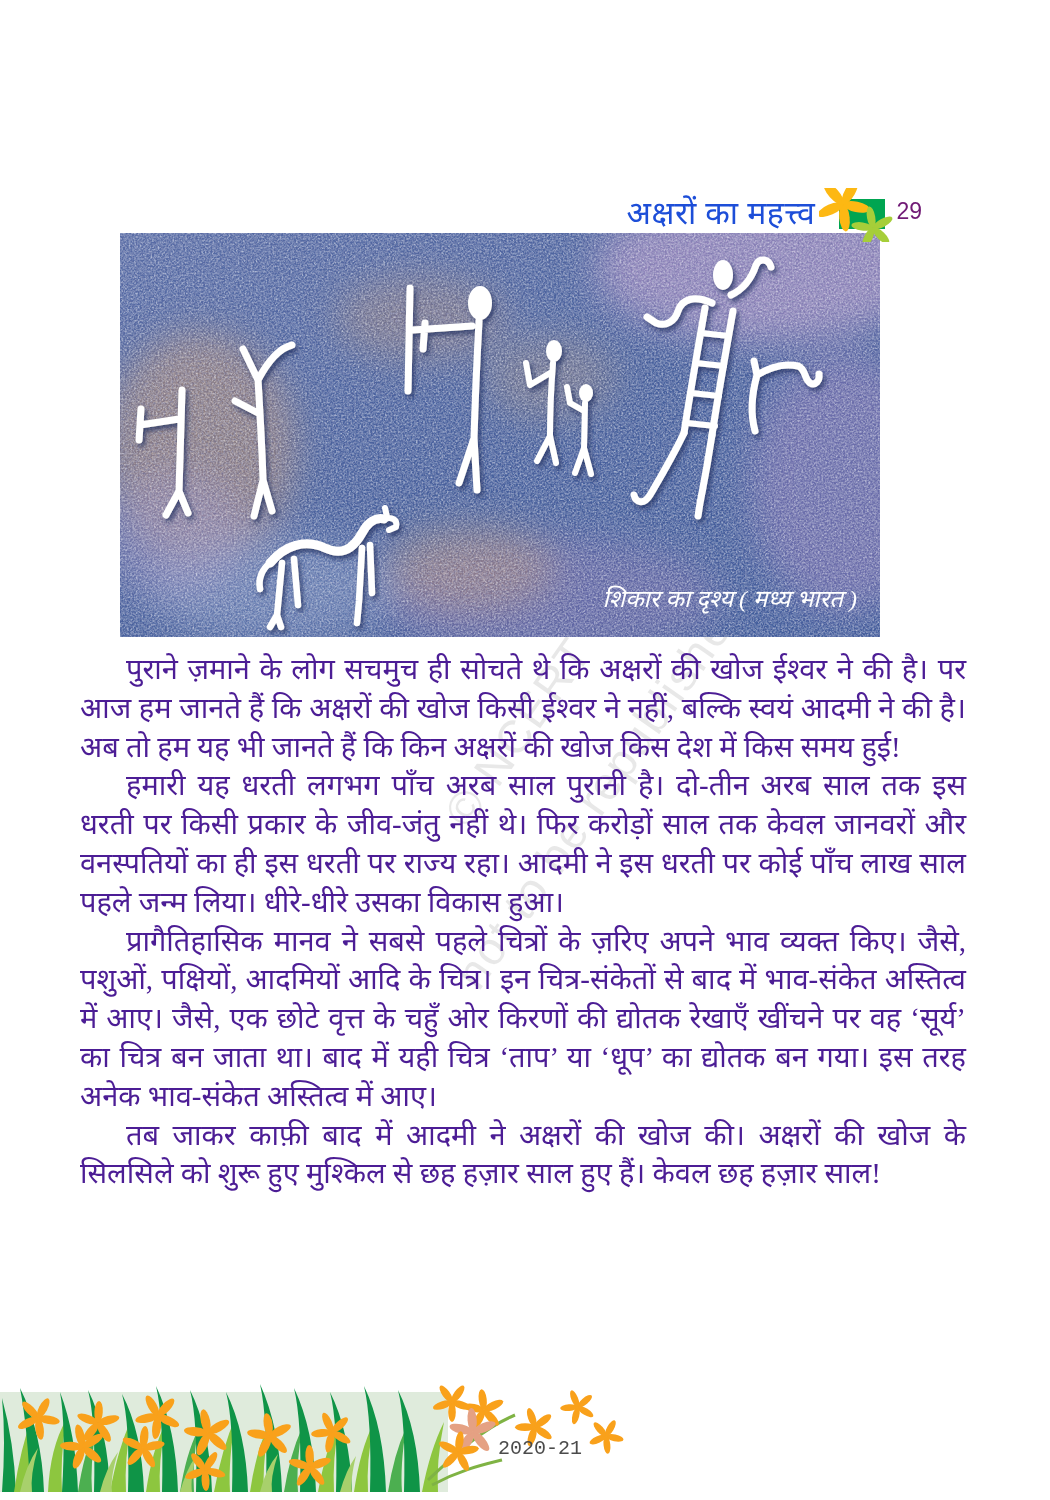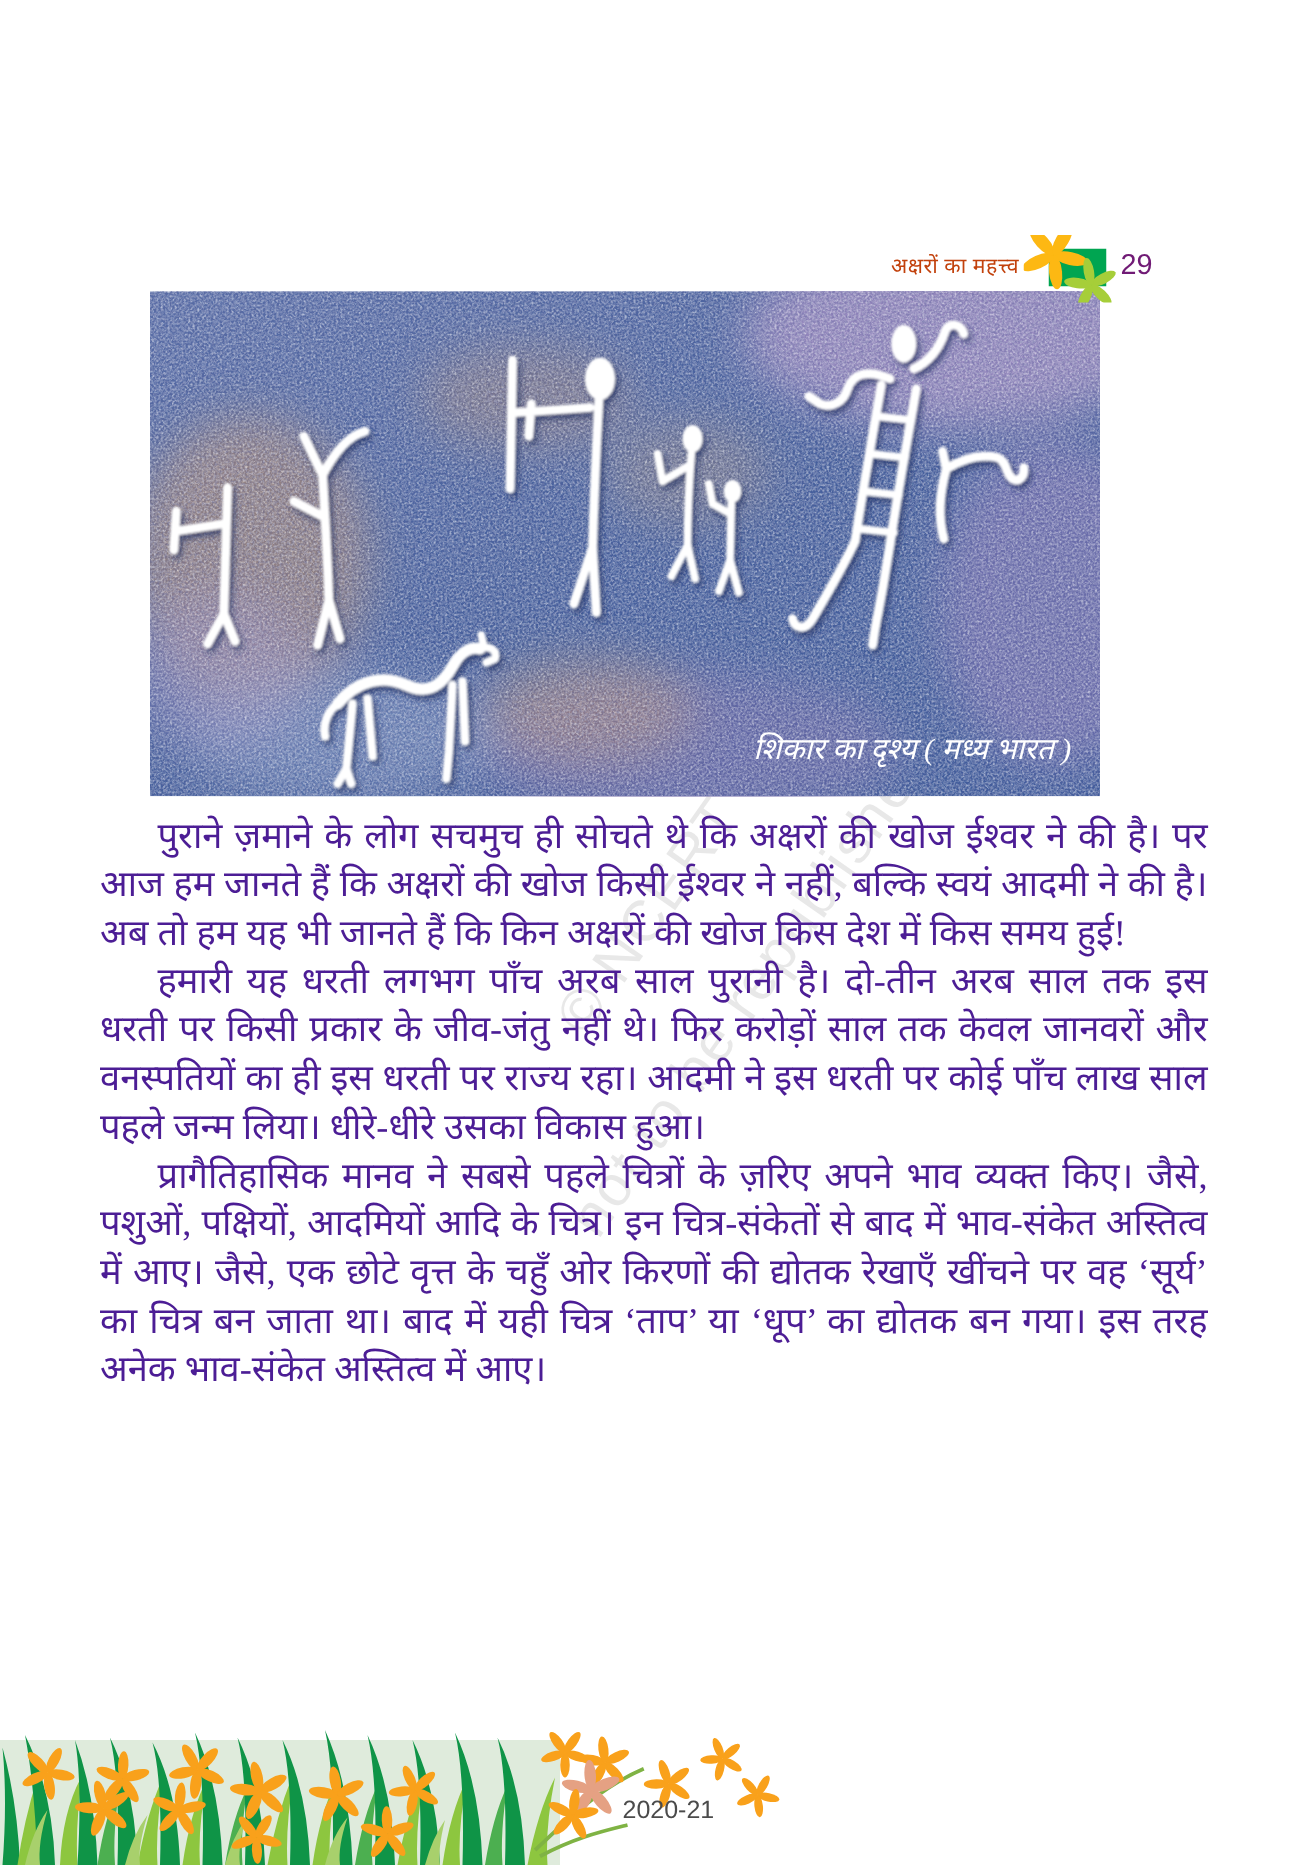--- a/index.html
+++ b/index.html
@@ -8,21 +8,21 @@
     position:relative; width:1050px; height:1500px; margin:0 auto;
     background:#ffffff; overflow:hidden;
     font-family:"Liberation Serif","DejaVu Serif",serif;
   }
   
   .header {
     position:absolute; top:184px; right:128px;
     display:flex; align-items:center; z-index:4;
   }
   .chapter-title {
-    font-size:17px; color:#c2410c; letter-spacing:0.5px; white-space:nowrap;
+    font-size:32px; color:#1d4ed8; letter-spacing:0.5px; white-space:nowrap;
   }
   .header-icon { width:76px; height:54px; margin-left:4px; position:relative; top:4px; }
   .page-number { font-size:23px; color:#701a75; font-family:"Liberation Sans",sans-serif; margin-left:1px; }
   
   .hero {
     position:absolute; left:120px; top:233px; width:760px; height:404px;
     z-index:2; line-height:0;border-radius:23px;
   }
   
   .watermark {
@@ -36,21 +36,21 @@
   
   .content {
     position:absolute; left:80px; top:650px; width:886px; z-index:3;
     font-size:29px; line-height:38.8px; color:#4c1d95; text-align:justify;
   }
   .content p { text-indent:46px; margin:0; }
   
   .footer-art { position:absolute; left:0; bottom:0; width:660px; height:130px; z-index:2; line-height:0; }
   .year-label {
     position:absolute; left:498px; top:1437px; z-index:4;
-    font-family:Liberation Sans, sans-serif; font-size:20px; color:#4b4b4b;
+    font-family:Liberation Mono, monospace; font-size:20px; color:#4b4b4b;
   }
 </style>
 </head>
 <body>
 
 <div class="page">
 
   <div class="header">
     <span class="chapter-title">अक्षरों का महत्त्व</span>
     <svg class="header-icon" viewBox="0 0 76 54">
@@ -157,20 +157,21 @@
 
   <div class="watermark">
     <div>© NCERT</div>
     <div>not to be republished</div>
   </div>
 
   <div class="content">
     <p>पुराने ज़माने के लोग सचमुच ही सोचते थे कि अक्षरों की खोज ईश्वर ने की है। पर आज हम जानते हैं कि अक्षरों की खोज किसी ईश्वर ने नहीं, बल्कि स्वयं आदमी ने की है। अब तो हम यह भी जानते हैं कि किन अक्षरों की खोज किस देश में किस समय हुई!</p>
     <p>हमारी यह धरती लगभग पाँच अरब साल पुरानी है। दो-तीन अरब साल तक इस धरती पर किसी प्रकार के जीव-जंतु नहीं थे। फिर करोड़ों साल तक केवल जानवरों और वनस्पतियों का ही इस धरती पर राज्य रहा। आदमी ने इस धरती पर कोई पाँच लाख साल पहले जन्म लिया। धीरे-धीरे उसका विकास हुआ।</p>
     <p>प्रागैतिहासिक मानव ने सबसे पहले चित्रों के ज़रिए अपने भाव व्यक्त किए। जैसे, पशुओं, पक्षियों, आदमियों आदि के चित्र। इन चित्र-संकेतों से बाद में भाव-संकेत अस्तित्व में आए। जैसे, एक छोटे वृत्त के चहुँ ओर किरणों की द्योतक रेखाएँ खींचने पर वह ‘सूर्य’ का चित्र बन जाता था। बाद में यही चित्र ‘ताप’ या ‘धूप’ का द्योतक बन गया। इस तरह अनेक भाव-संकेत अस्तित्व में आए।</p>
+    <p>तब जाकर काफ़ी बाद में आदमी ने अक्षरों की खोज की। अक्षरों की खोज के सिलसिले को शुरू हुए मुश्किल से छह हज़ार साल हुए हैं। केवल छह हज़ार साल!</p>
   </div>
 
   <div class="footer-art">
     <svg viewBox="0 0 660 130" width="660" height="130">
       <defs>
         <g id="fl">
           <ellipse cx="10.5" cy="0" rx="10.5" ry="4"></ellipse>
           <ellipse cx="10.5" cy="0" rx="10.5" ry="4" transform="rotate(72)"></ellipse>
           <ellipse cx="10.5" cy="0" rx="10.5" ry="4" transform="rotate(144)"></ellipse>
           <ellipse cx="10.5" cy="0" rx="10.5" ry="4" transform="rotate(216)"></ellipse>

